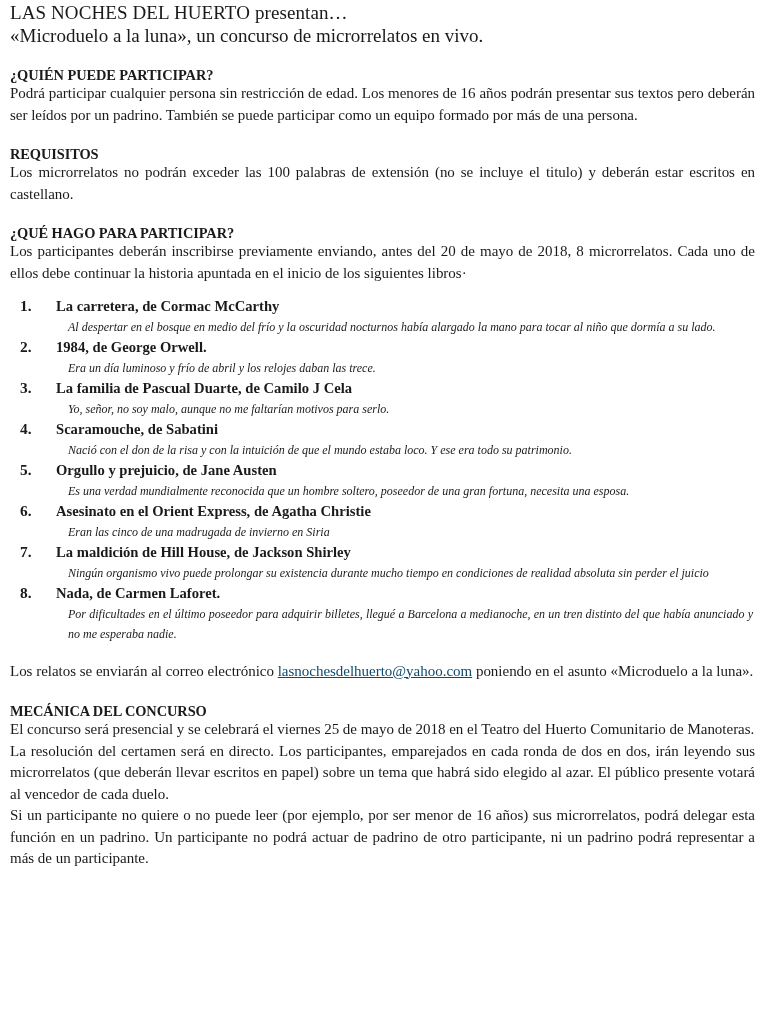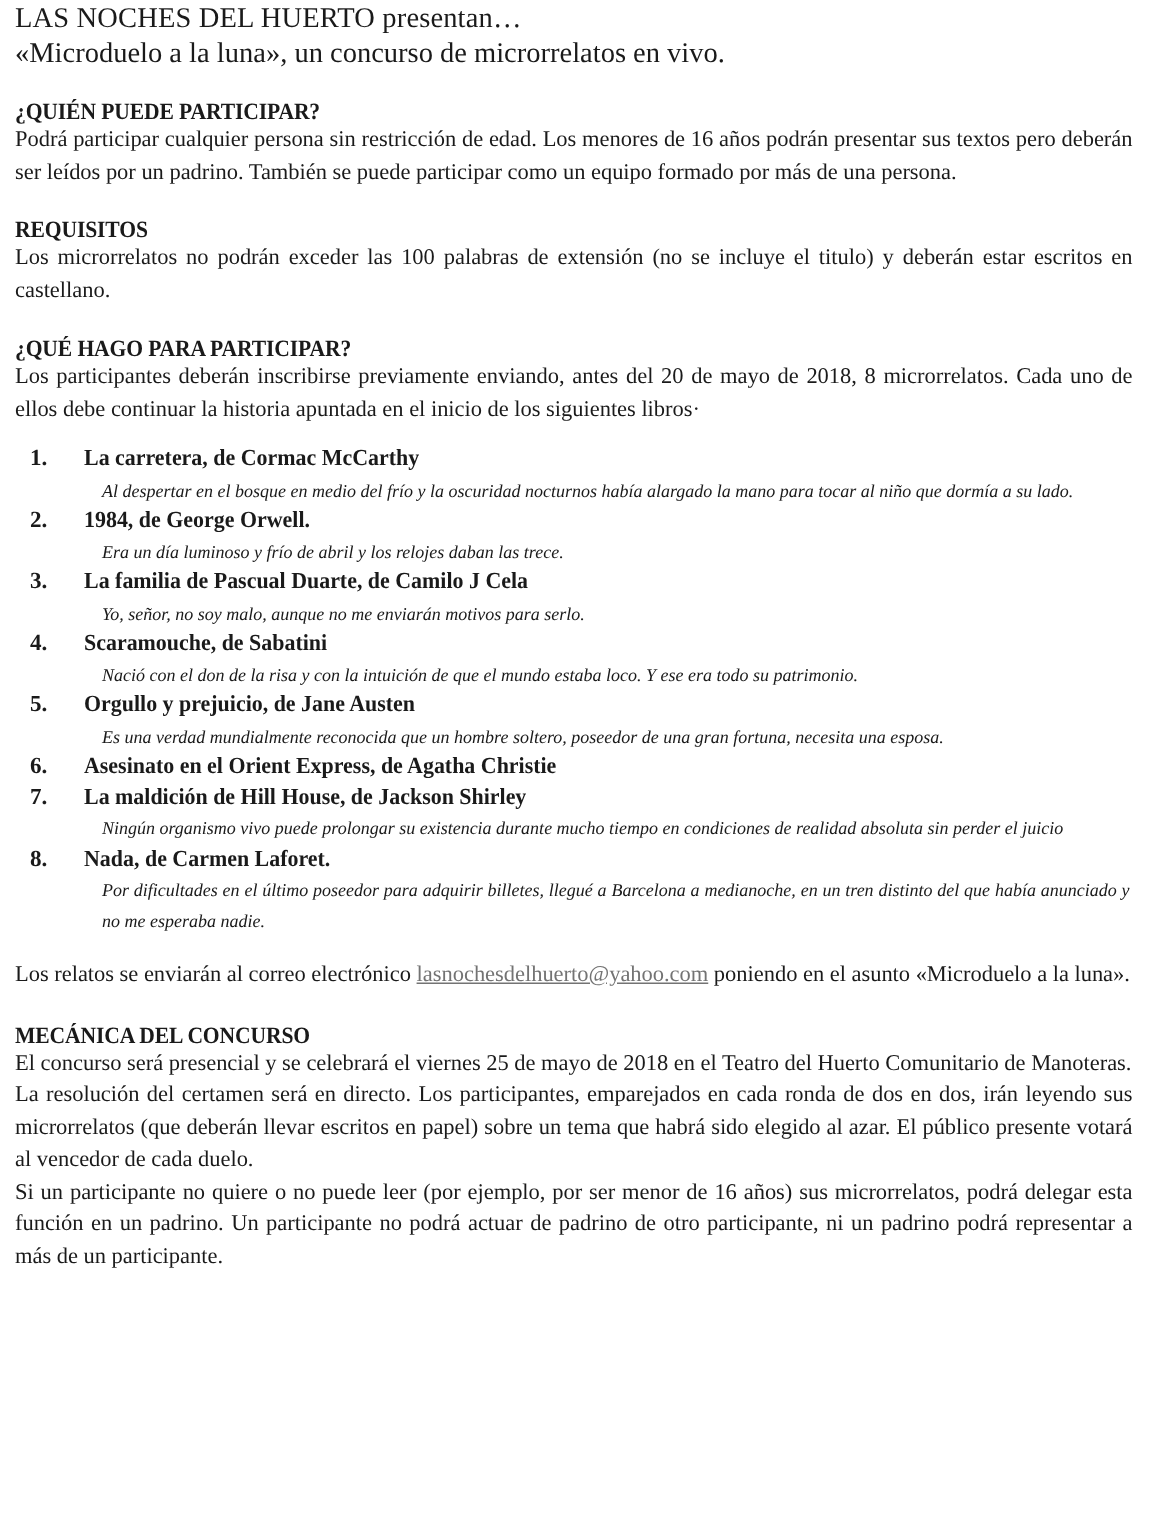--- a/index.html
+++ b/index.html
@@ -97,21 +97,21 @@
     line-height: 20.5px;
     font-style: italic;
     text-align: justify;
     text-justify: inter-word;
     padding-left: 12px;
     padding-right: 2px;
   }
 
   
   .maillink {
-    color: #737373;
+    color: #0c4a6e;
     text-decoration: underline;
     text-underline-offset: 1px;
   }
   .blockgap-12 { height: 12px; }
   .blockgap-16 { height: 16px; }
   .blockgap-20 { height: 20px; }
 </style>
 </head>
 <body>
 
@@ -145,35 +145,36 @@
         <div class="book-quote">Al despertar en el bosque en medio del frío y la oscuridad nocturnos había alargado la mano para tocar al niño que dormía a su lado.</div>
       </li>
       <li>
         <span class="num">2.</span>
         <div class="book-title">1984, de George Orwell.</div>
         <div class="book-quote">Era un día luminoso y frío de abril y los relojes daban las trece.</div>
       </li>
       <li>
         <span class="num">3.</span>
         <div class="book-title">La familia de Pascual Duarte, de Camilo J Cela</div>
-        <div class="book-quote">Yo, señor, no soy malo, aunque no me enviarán motivos para serlo.</div>
+        <div class="book-quote">Yo, señor, no soy malo, aunque no me faltarían motivos para serlo.</div>
       </li>
       <li>
         <span class="num">4.</span>
         <div class="book-title">Scaramouche, de Sabatini</div>
         <div class="book-quote">Nació con el don de la risa y con la intuición de que el mundo estaba loco. Y ese era todo su patrimonio.</div>
       </li>
       <li>
         <span class="num">5.</span>
         <div class="book-title">Orgullo y prejuicio, de Jane Austen</div>
         <div class="book-quote">Es una verdad mundialmente reconocida que un hombre soltero, poseedor de una gran fortuna, necesita una esposa.</div>
       </li>
       <li>
         <span class="num">6.</span>
         <div class="book-title">Asesinato en el Orient Express, de Agatha Christie</div>
+        <div class="book-quote">Eran las cinco de una madrugada de invierno en Siria</div>
       </li>
       <li>
         <span class="num">7.</span>
         <div class="book-title">La maldición de Hill House, de Jackson Shirley</div>
         <div class="book-quote">Ningún organismo vivo puede prolongar su existencia durante mucho tiempo en condiciones de realidad absoluta sin perder el juicio</div>
       </li>
       <li>
         <span class="num">8.</span>
         <div class="book-title">Nada, de Carmen Laforet.</div>
         <div class="book-quote">Por dificultades en el último poseedor para adquirir billetes, llegué a Barcelona a medianoche, en un tren distinto del que había anunciado y no me esperaba nadie.</div>

